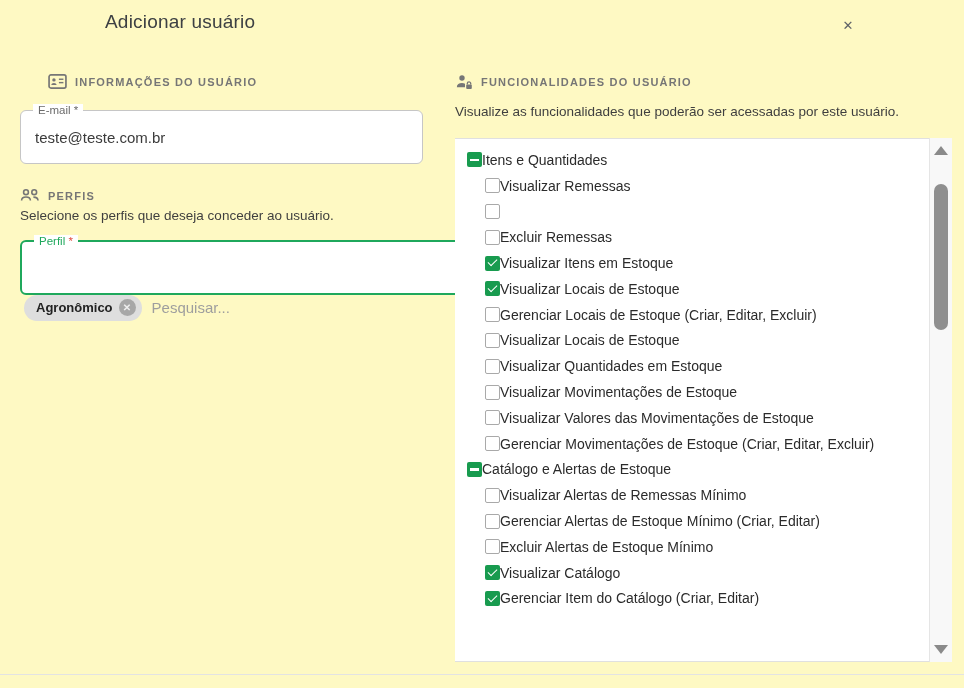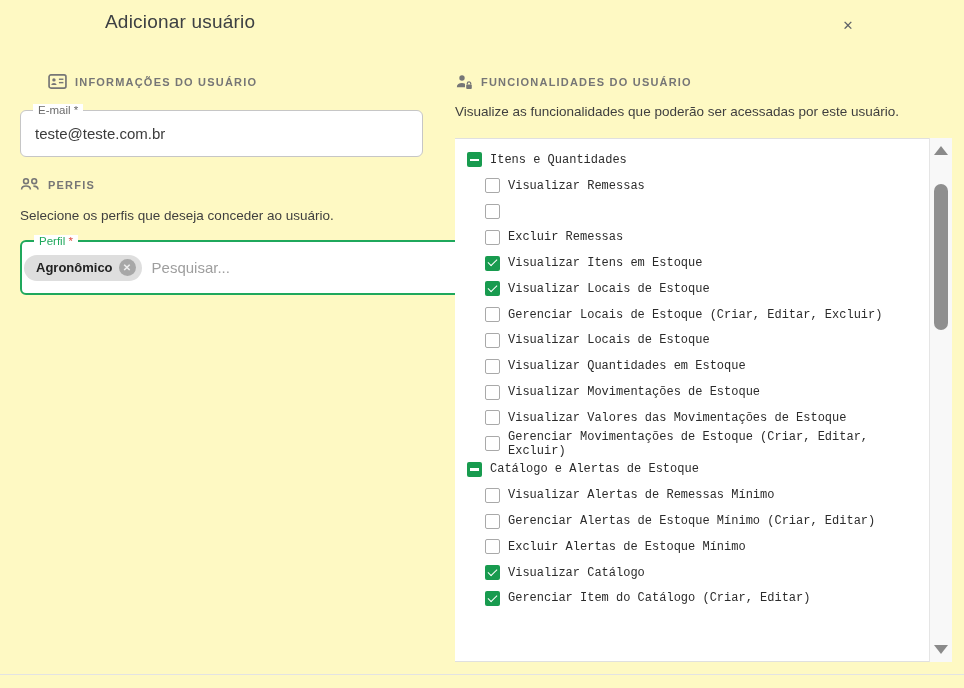--- a/index.html
+++ b/index.html
@@ -35,21 +35,21 @@
   .email-field { border:1px solid #c6c6c6; }
   .email-field input {
     width:100%; height:100%; border:none; outline:none; background:transparent;
     padding:0 14px; font-size:15px; color:#3b3b3b;
     font-family:"Liberation Sans", sans-serif;
   }
   .perfil-field { border:2px solid #1fa85c; }
   .perfil-field .notch-label { color:#1fa85c; font-weight:400; }
   .perfil-field .notch-label .req { color:#e04a3f; }
   .perfil-inner {
-    display:flex; align-items:center; height:100%; padding:0 2px; gap:10px;
+    display:flex; align-items:center; height:100%; padding:0 2px; gap:10px;margin-top:40px;
   }
   .chip {
     display:inline-flex; align-items:center; gap:6px; height:26px;
     background:#dedede; border-radius:14px; padding:0 6px 0 12px;
     font-size:13px; font-weight:700; color:#222; flex:none;
   }
   .chip .chip-x {
     width:17px; height:17px; border-radius:50%; background:#a7a7a7;
     color:#efefef; display:flex; align-items:center; justify-content:center;
     font-size:10px; line-height:1; cursor:pointer;
@@ -72,21 +72,21 @@
     cursor:pointer;
   }
   .accordion-title { font-size:14.5px; color:#424242; }
   .chevron-up {
     width:9px; height:9px; border-top:2px solid #5f6368; border-right:2px solid #5f6368;
     transform:rotate(-45deg) translateY(2px);
   }
   .tree { padding-top:8px; }
   .trow { display:flex; align-items:center; height:25.8px; padding-left:12px; }
   .trow.child { padding-left:30px; }
-  .tlabel { margin-left:8px; font-size:12px; color:#2b2b2b;font-family:Liberation Mono, monospace; }
+  .tlabel { font-size:14px; color:#2b2b2b; }
   .cb {
     position:relative; width:15px; height:15px; border-radius:2px; flex:none;
     cursor:pointer;
   }
   .cb.unchecked { border:1.6px solid #a9a9a9; background:#fff; }
   .cb.checked, .cb.indeterminate { background:#189b4f; }
   .cb.checked::after {
     content:''; position:absolute; left:3px; top:3.6px; width:7.5px; height:3.8px;
     border-left:1.9px solid #fff; border-bottom:1.9px solid #fff;
     transform:rotate(-45deg);
@@ -129,26 +129,26 @@
         <rect x="1" y="1" width="18" height="14" rx="2" fill="none" stroke="#767676" stroke-width="1.8"></rect>
         <circle cx="6.2" cy="6.3" r="1.8" fill="#767676"></circle>
         <path d="M3.4 11.8c0-1.5 1.3-2.3 2.8-2.3s2.8.8 2.8 2.3z" fill="#767676"></path>
         <line x1="11.5" y1="5.6" x2="16.3" y2="5.6" stroke="#767676" stroke-width="1.5"></line>
         <line x1="11.5" y1="9.2" x2="16.3" y2="9.2" stroke="#767676" stroke-width="1.5"></line>
       </svg>
     </span>
     <span class="txt">INFORMAÇÕES DO USUÁRIO</span>
   </div>
 
-  <div class="field email-field" style="left:20px; top:110px; width:403px; height:47px;">
+  <div class="field email-field" style="left:20px; top:110px; width:403px; height:54px;">
     <span class="notch-label">E-mail *</span>
     <input type="text" value="teste@teste.com.br" style="">
   </div>
 
-  <div class="sec-head" style="left:20px; top:177px;align-items:center;">
+  <div class="sec-head" style="left:20px; top:188px;align-items:center;">
     <span class="sec-icon">
       <svg width="20" height="15" viewBox="0 0 20 15">
         <circle cx="6" cy="4.2" r="2.4" fill="none" stroke="#767676" stroke-width="1.6"></circle>
         <path d="M1.6 12.6c0-2.3 2-3.6 4.4-3.6s4.4 1.3 4.4 3.6" fill="none" stroke="#767676" stroke-width="1.6"></path>
         <circle cx="14.2" cy="4.2" r="2.4" fill="none" stroke="#767676" stroke-width="1.6"></circle>
         <path d="M13.4 9.1c2.4 0 4.6 1.2 4.6 3.5" fill="none" stroke="#767676" stroke-width="1.6"></path>
       </svg>
     </span>
     <span class="txt">PERFIS</span>
   </div>

